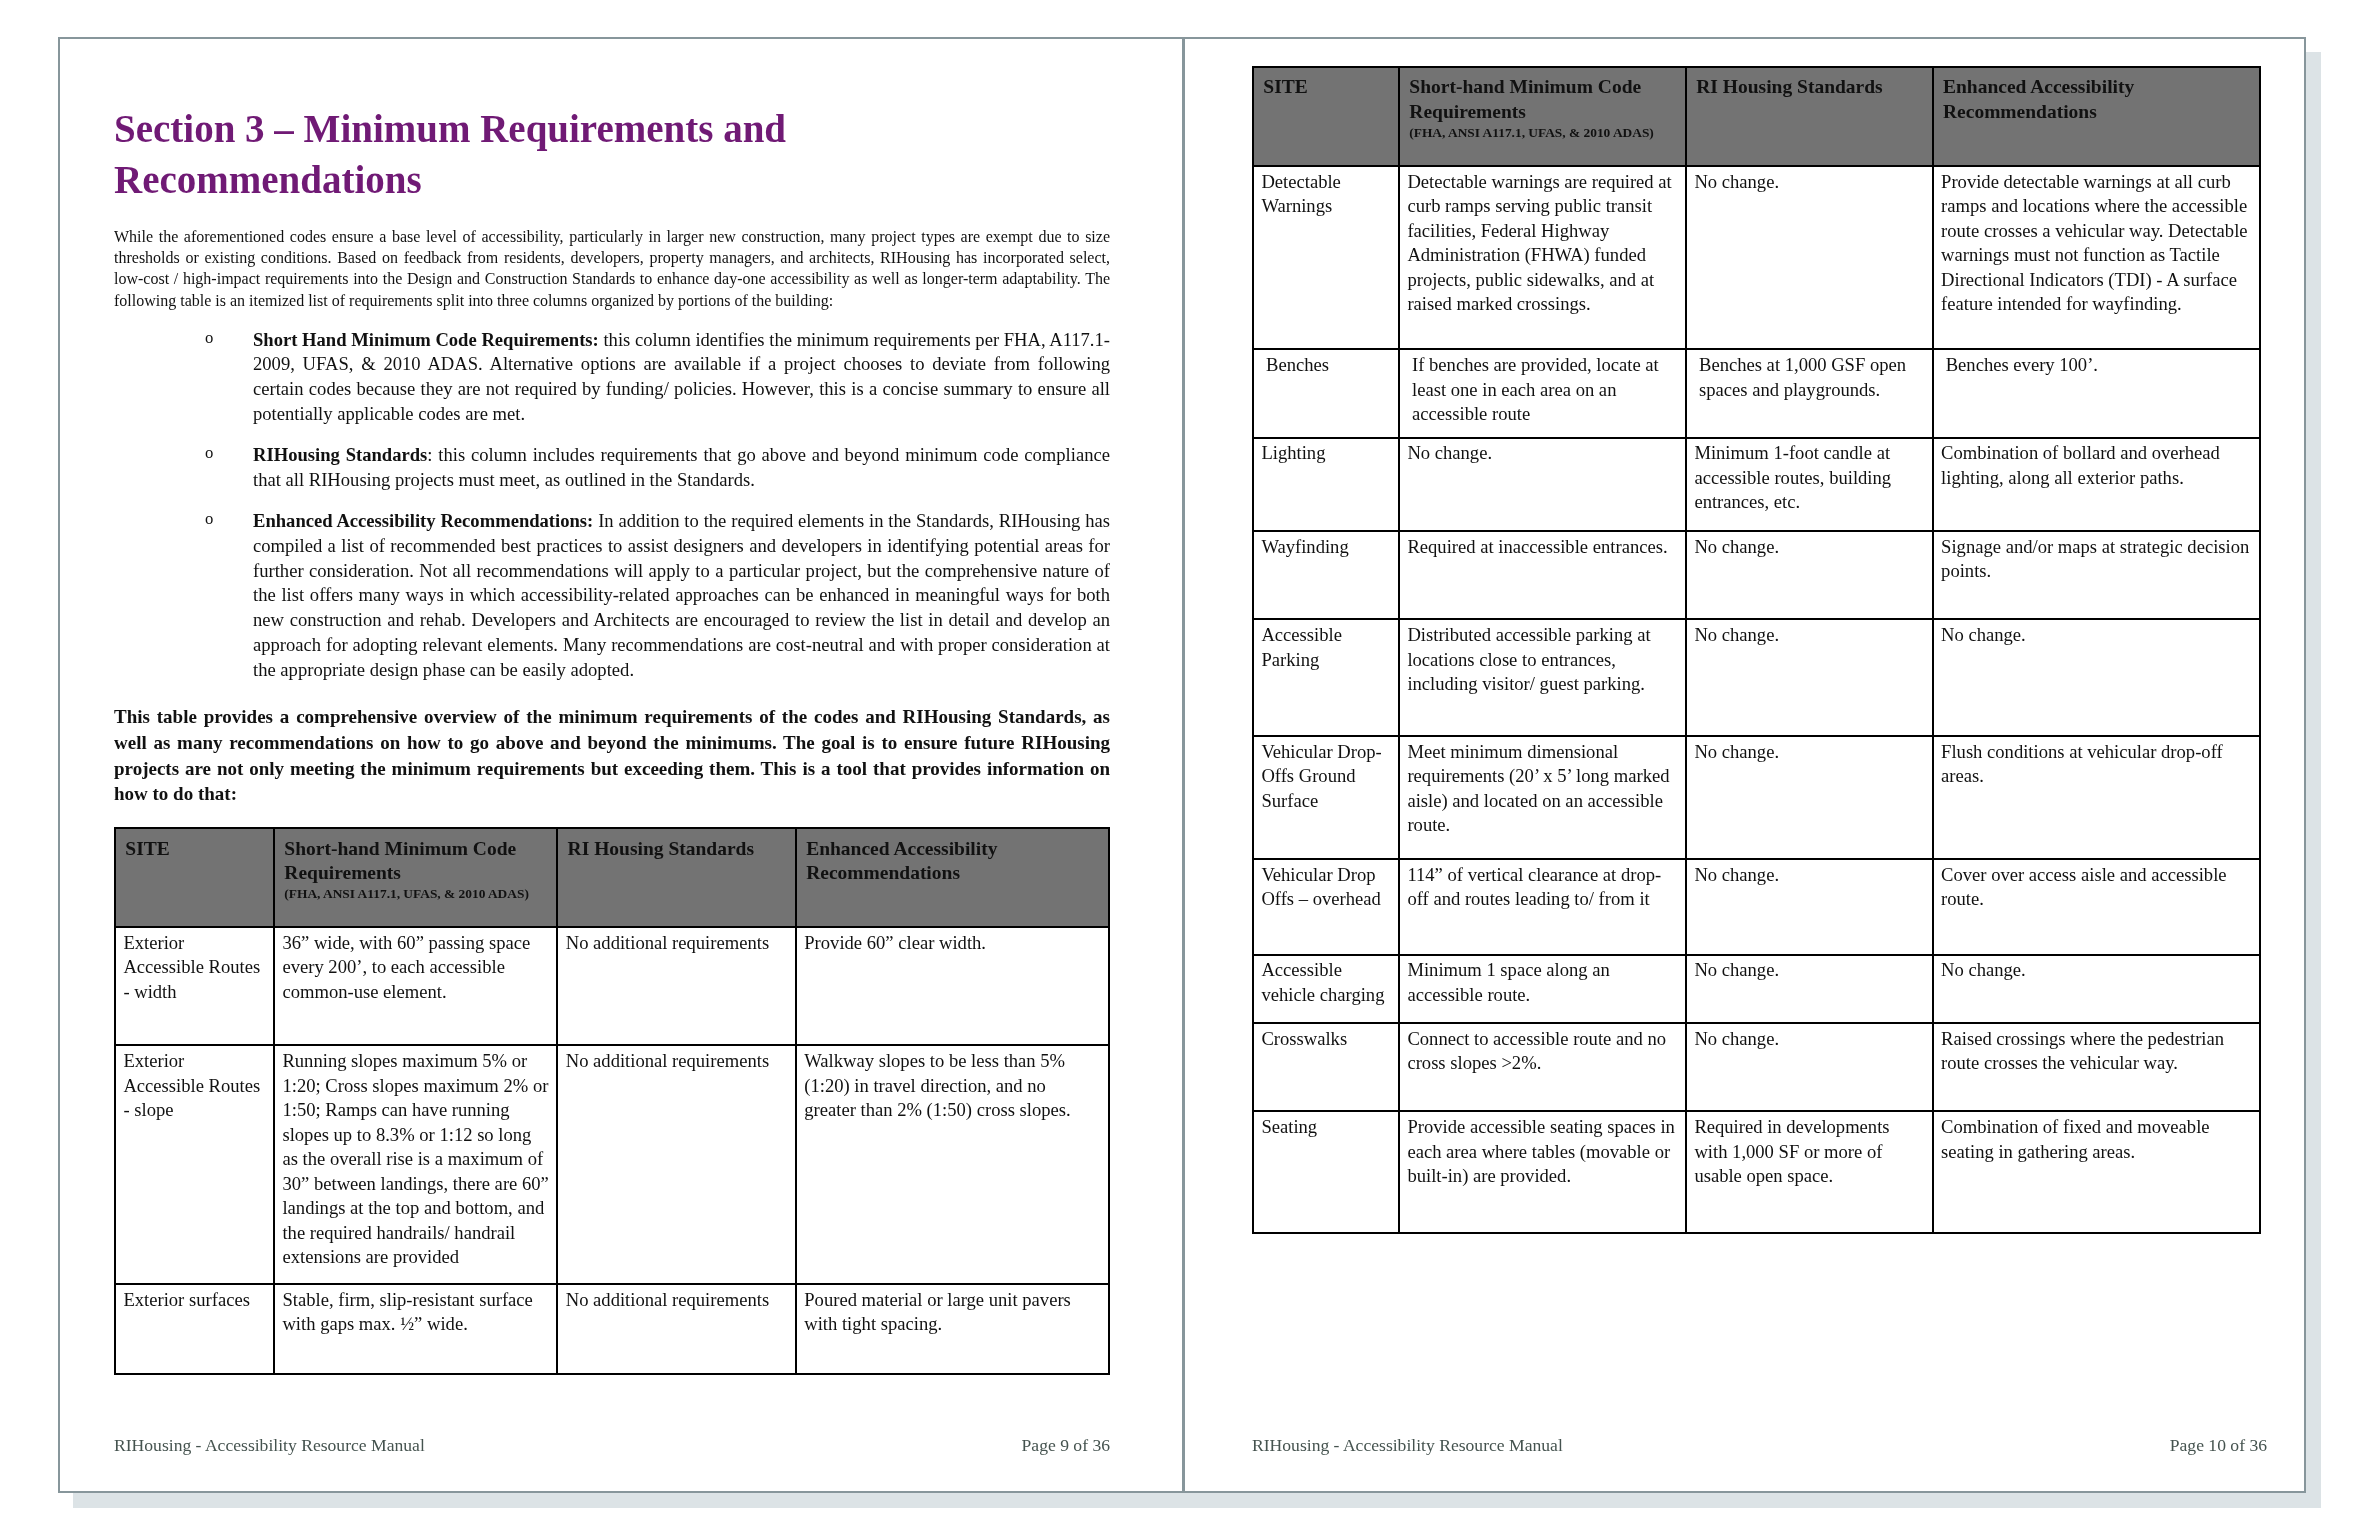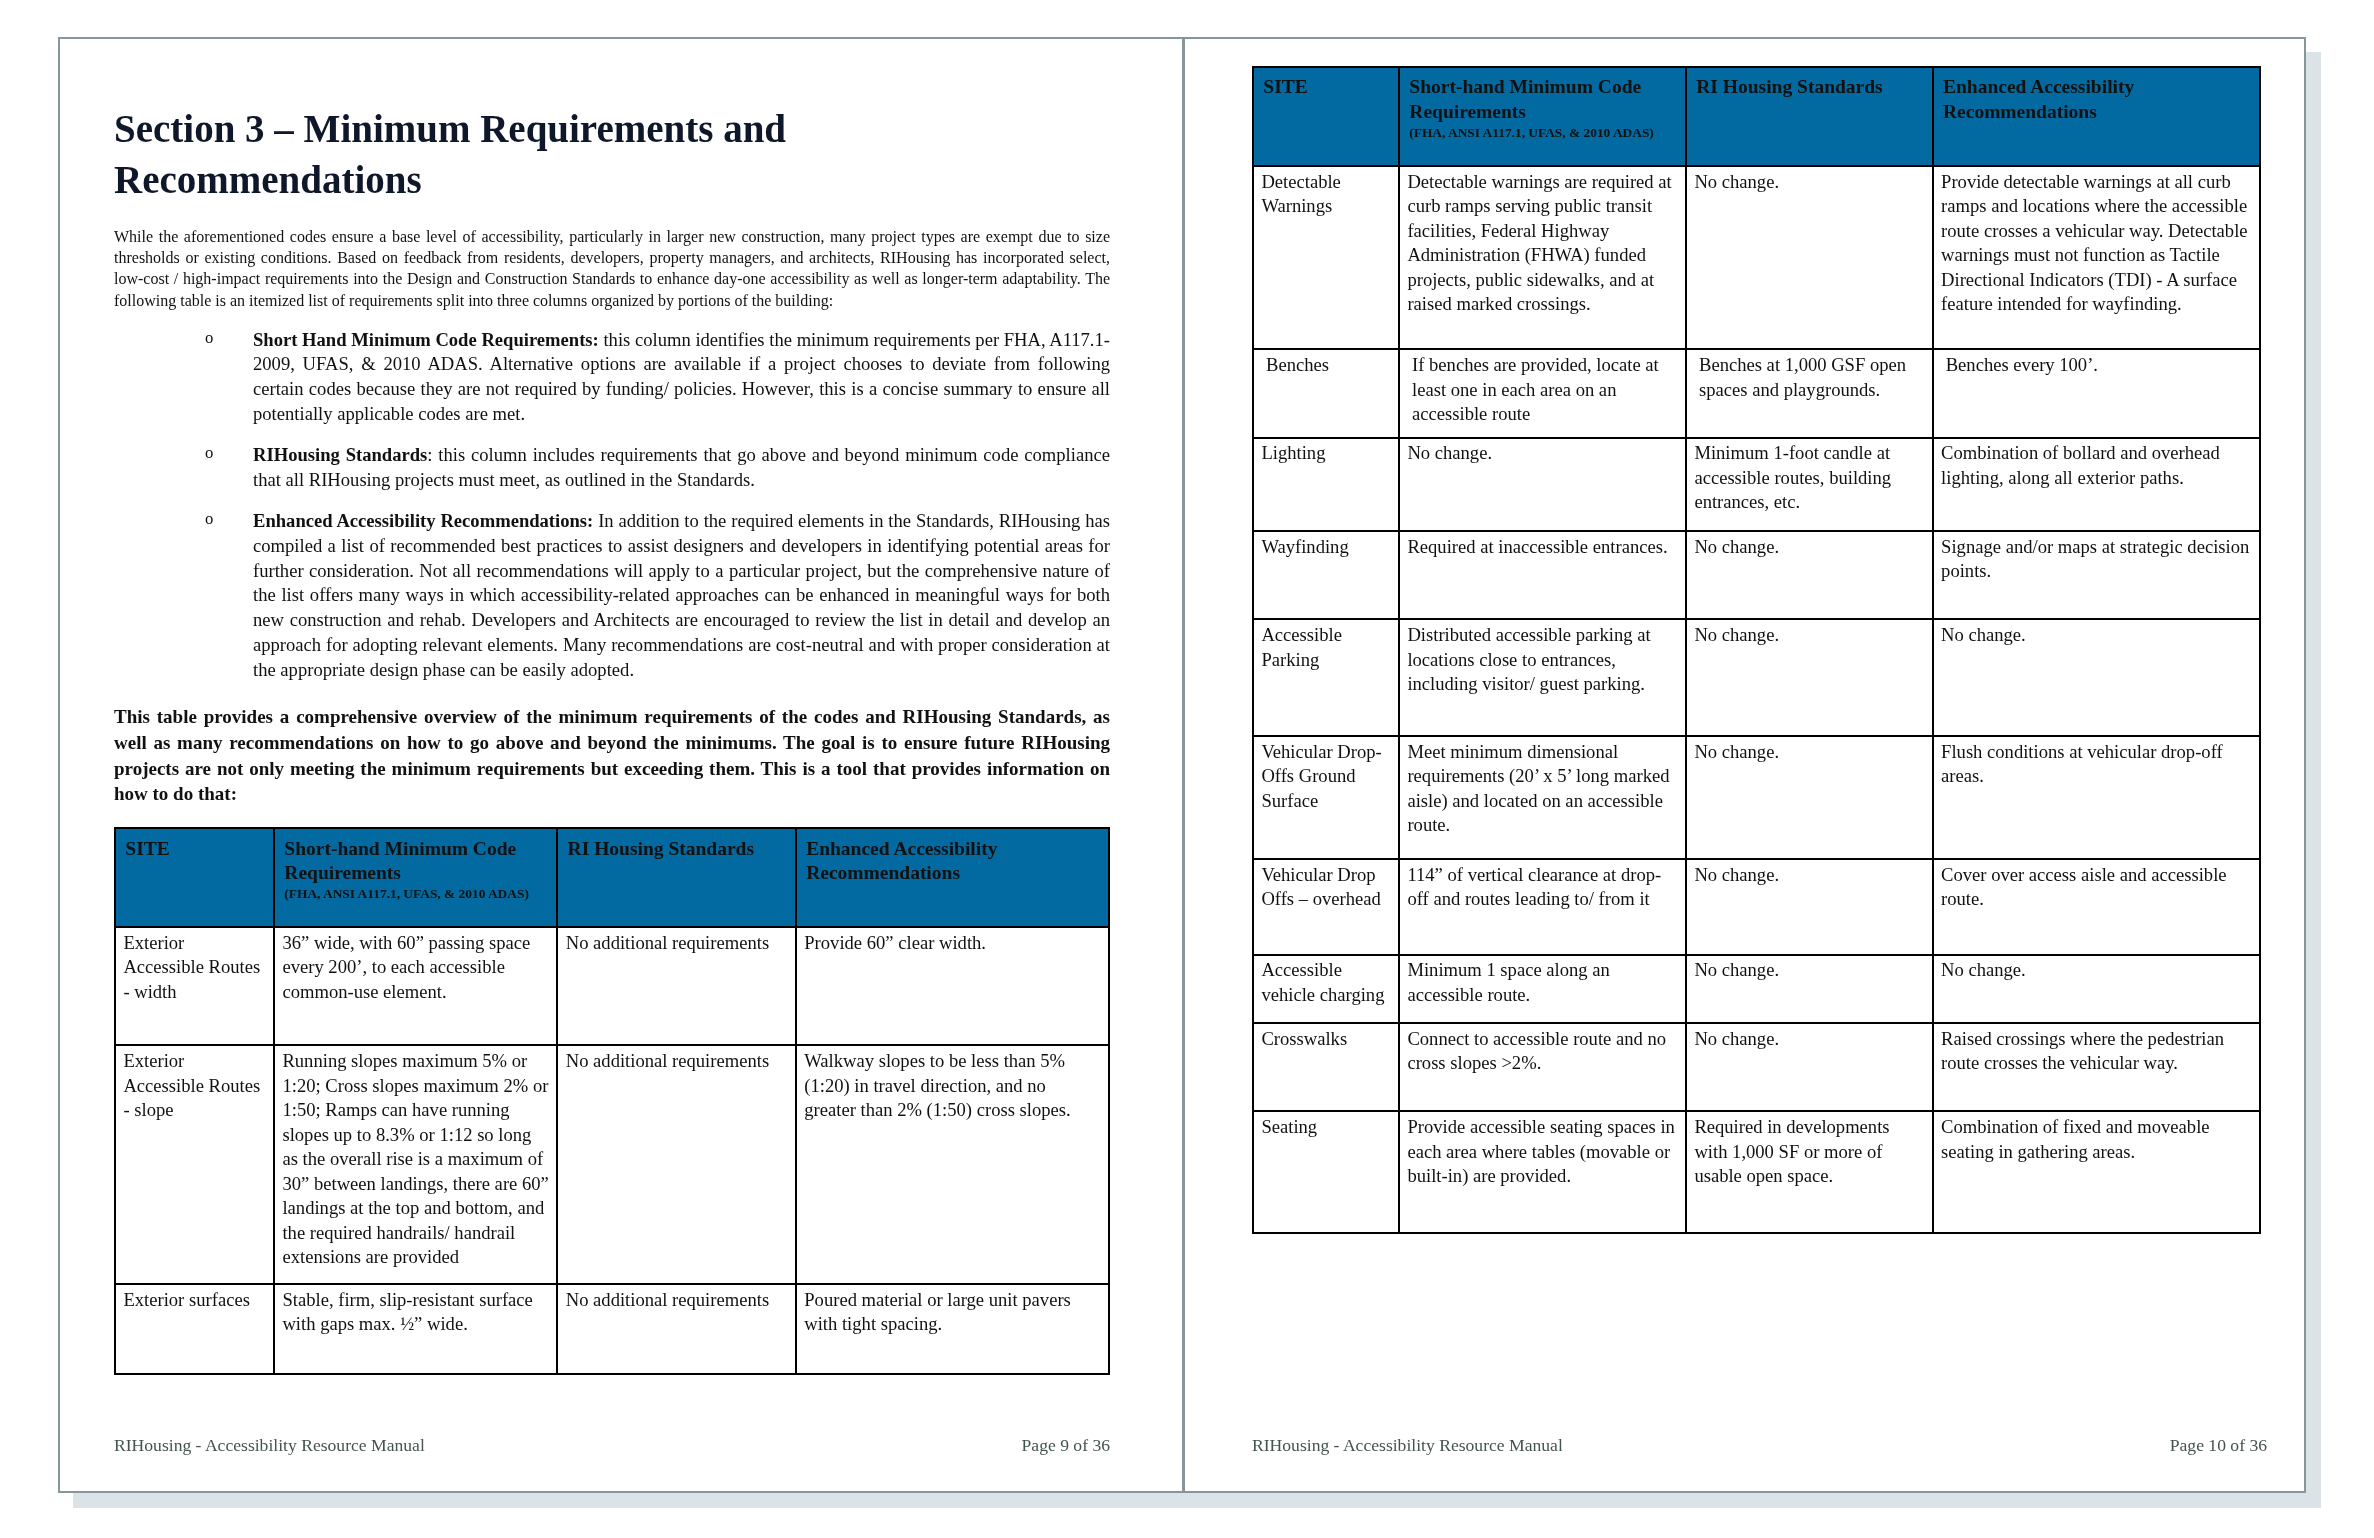--- a/index.html
+++ b/index.html
@@ -12,37 +12,37 @@
     position:absolute;left:58px;top:37px;width:2248px;height:1456px;
     background:#ffffff;border:2.8px solid #87969b;
     box-shadow:15px 15px 0 0 #dce3e6;
     display:flex;box-sizing:border-box;
   }
   .page{position:relative;box-sizing:border-box;height:100%;}
   .page-left{width:1125px;border-right:3.7px solid #87969b;padding:33px 72px 0 54px;}
   .page-right{flex:1;padding:27px 43px 0 67px;}
 
   .section-title{
-    color:#0f172a;font-size:39px;font-weight:bold;line-height:1.3;
+    color:#701a75;font-size:39px;font-weight:bold;line-height:1.3;
     margin:32px 0 20.4px 0;max-width:909px;
   }
   .body-par{font-size:16px;line-height:1.33;text-align:justify;margin:0 0 9.3px 0;}
   .bullets{list-style:none;margin:16.7px 0 5.6px 0;padding:0 0 0 139px;}
   .bullets li{position:relative;margin:0 0 16.7px 0;font-size:18.6px;line-height:1.33;text-align:justify;}
   .bullets .marker{position:absolute;left:-48px;top:-0.9px;font-size:16.7px;}
   .emphasis{font-size:19px;font-weight:bold;line-height:1.35;text-align:justify;margin:22px 0 20.4px 0;}
 
   table.req{border-collapse:collapse;width:100%;border:2.8px solid #000;table-layout:fixed;}
   table.req th,table.req td{
     border:2.3px solid #000;vertical-align:top;text-align:left;
     padding:2.8px 7.4px 5.6px 7.4px;font-size:18.6px;line-height:1.32;
     overflow:hidden;word-wrap:break-word;
   }
   table.req thead th{
-    background:#0369a1;font-weight:bold;font-size:19.5px;line-height:1.25;
+    background:#737373;font-weight:bold;font-size:19.5px;line-height:1.25;
     padding:7.4px 9.3px;height:82px;
   }
   .hdr-sub{font-size:13.4px;font-weight:bold;line-height:1.1;margin-top:1.9px;}
 
   
   .t9 tbody tr:nth-child(1) td{height:108px;}
   .t9 tbody tr:nth-child(2) td{height:228px;}
   .t9 tbody tr:nth-child(3) td{height:80px;}
 
   .t10 thead th{height:78px;}

